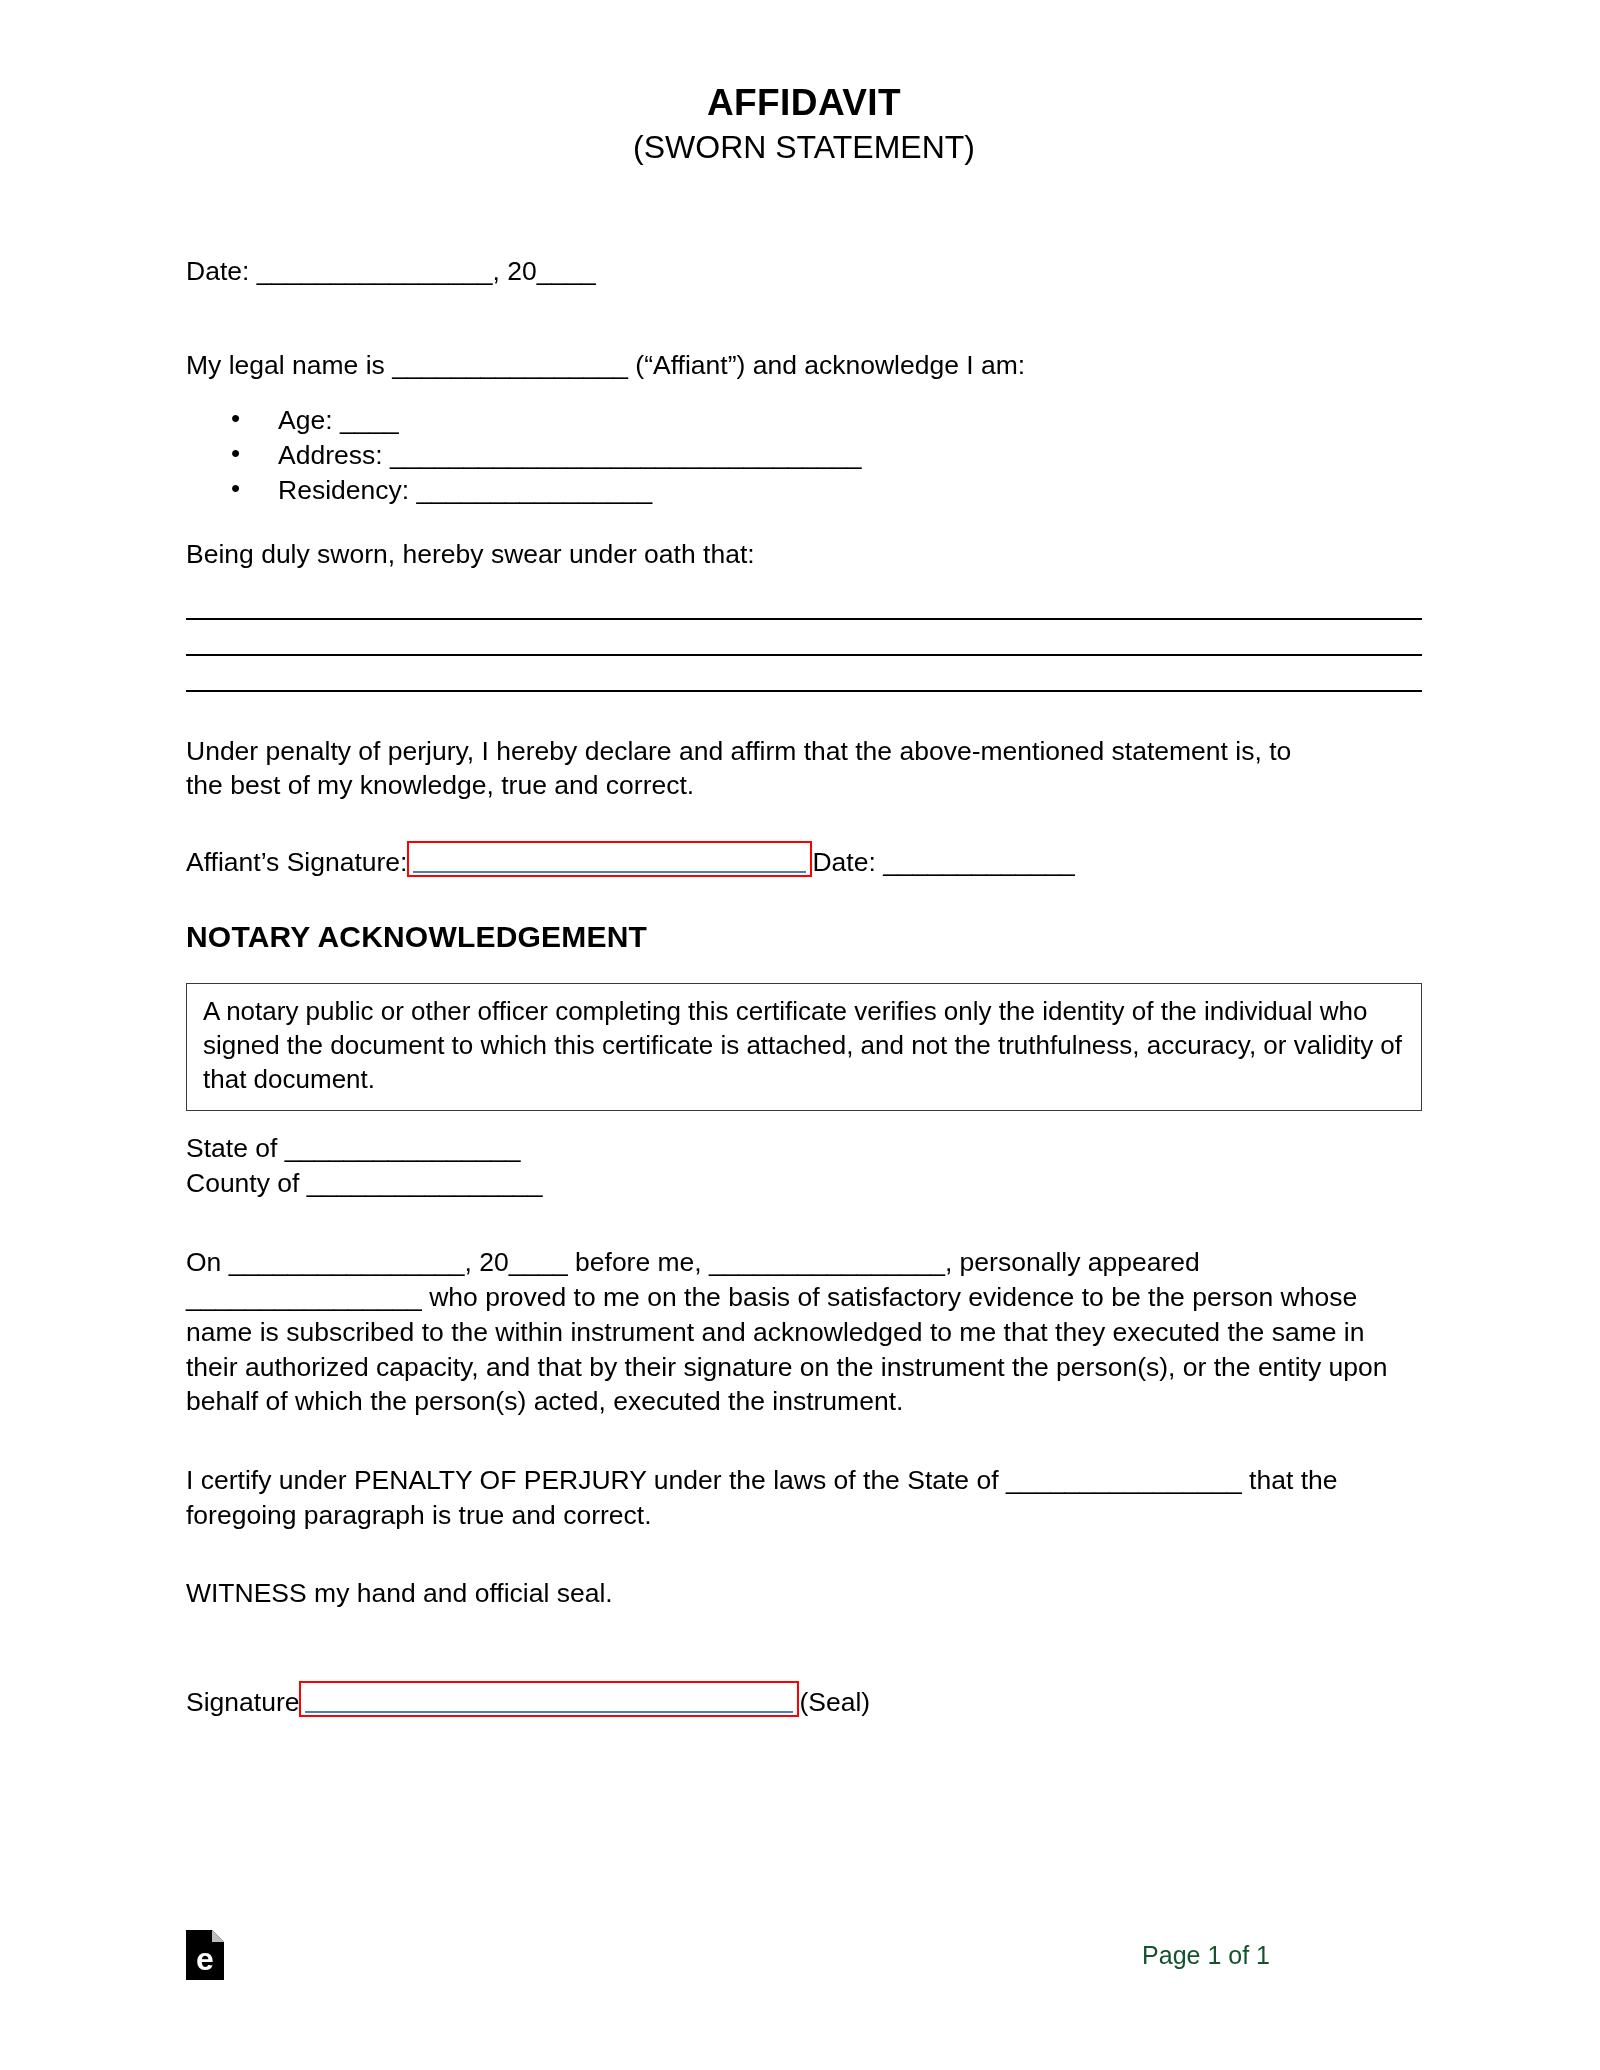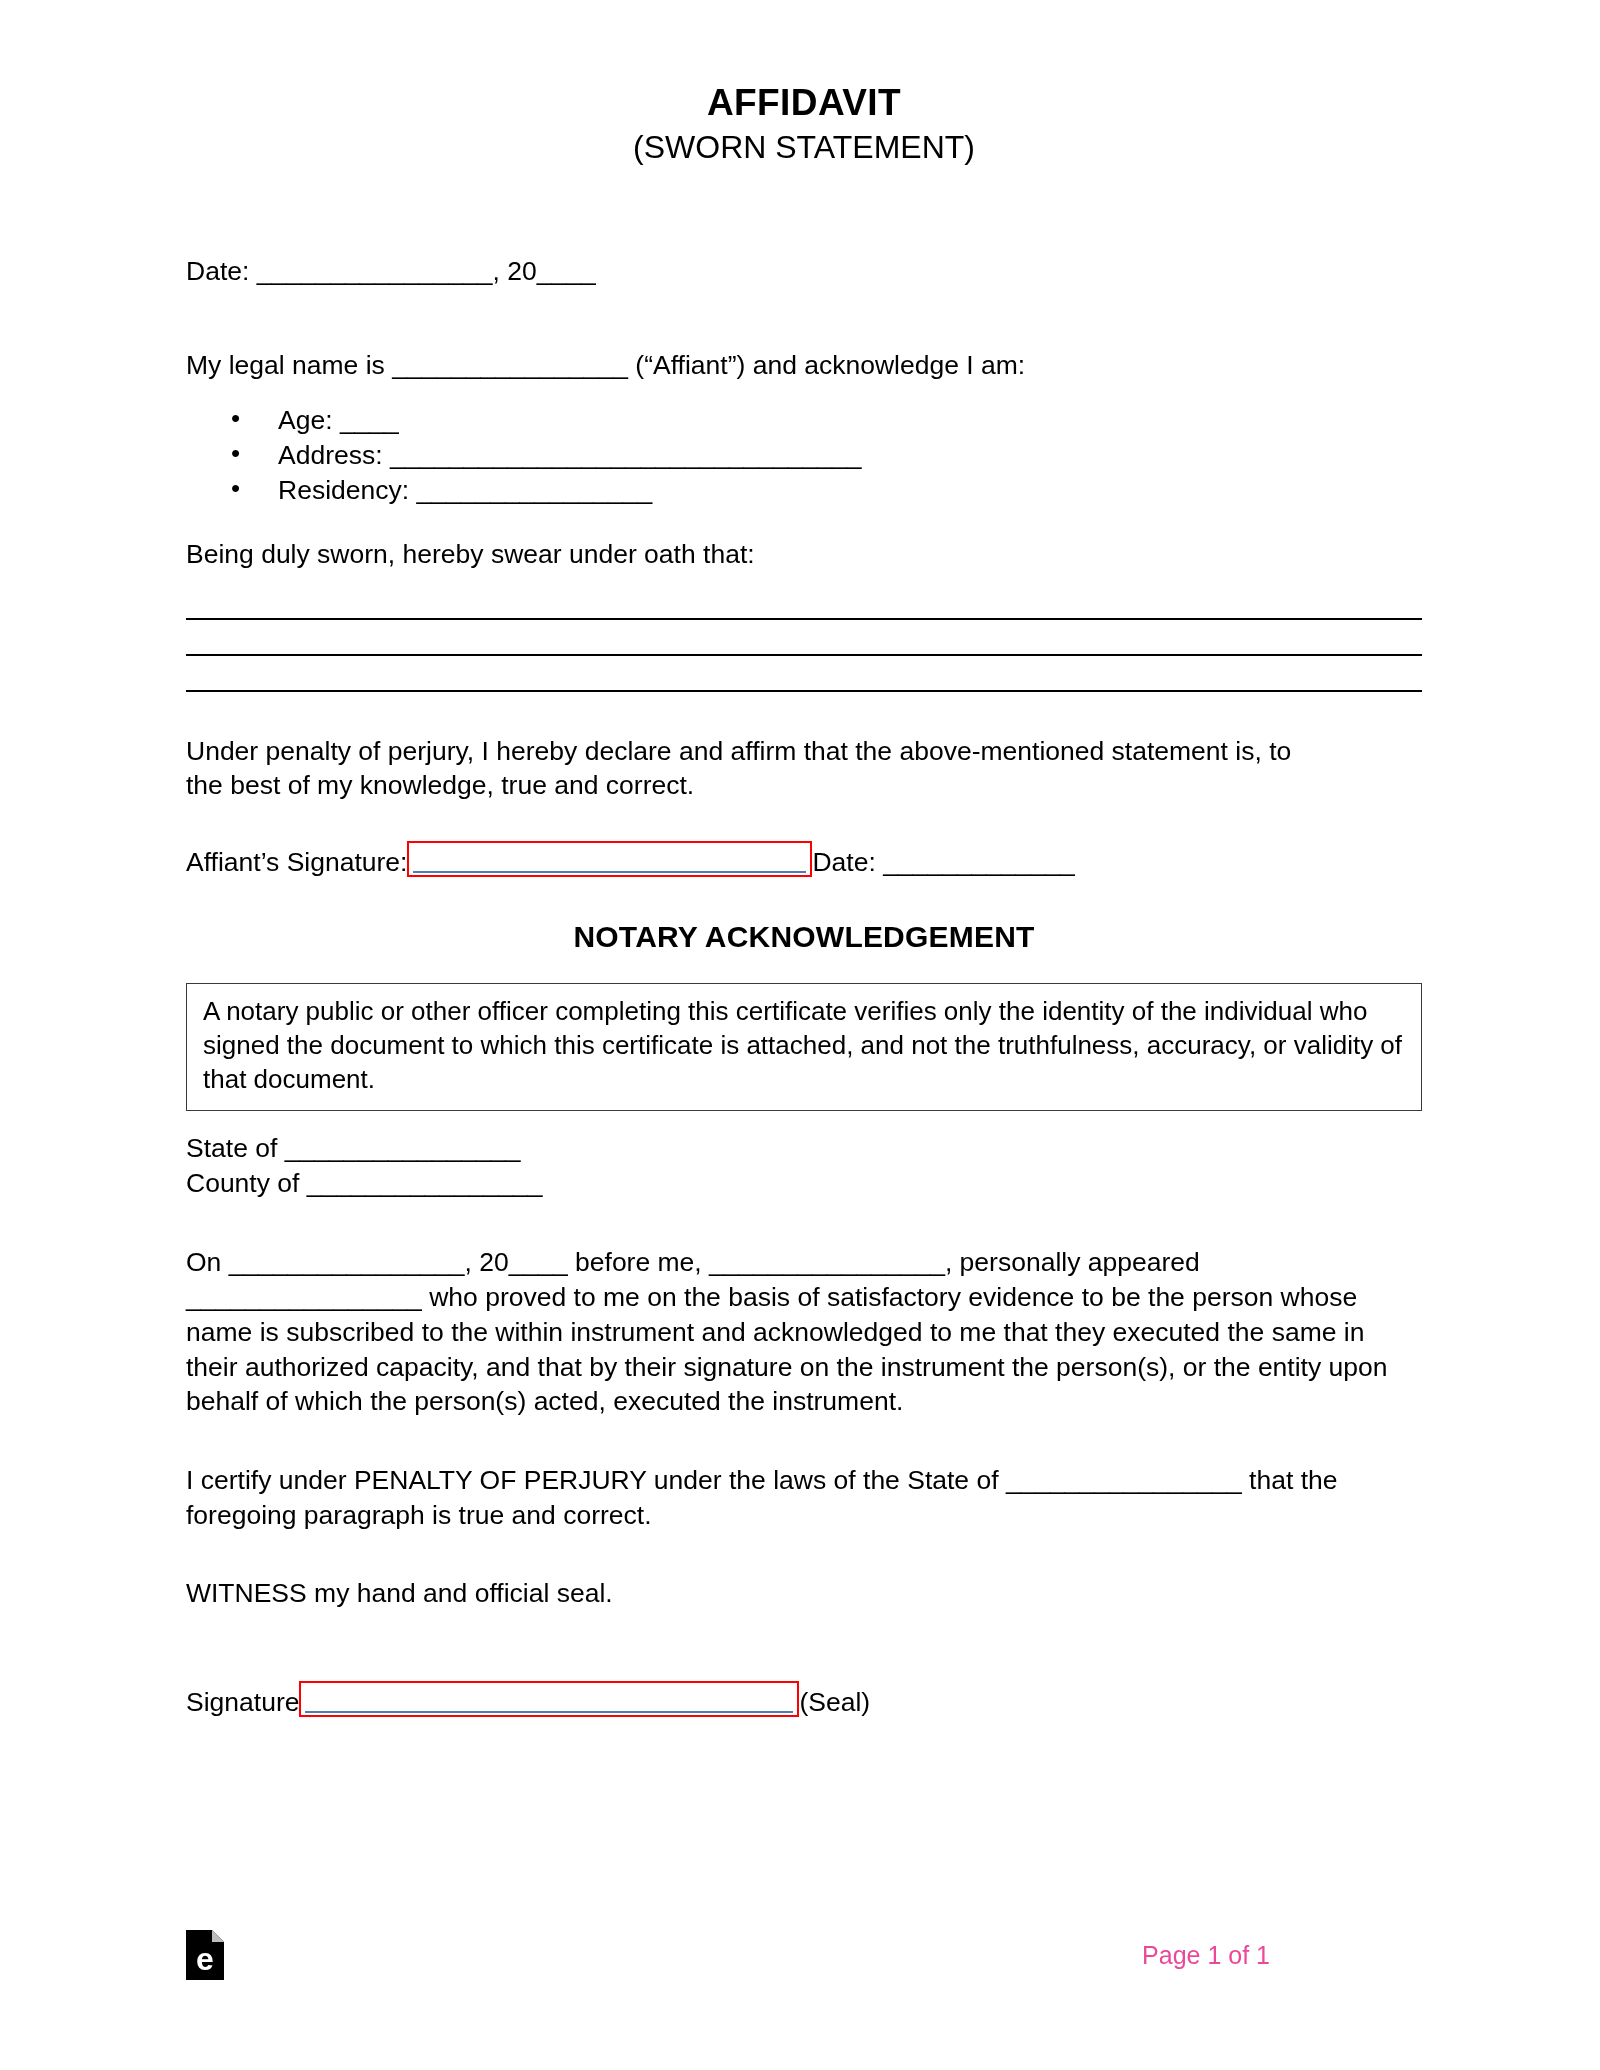--- a/index.html
+++ b/index.html
@@ -125,21 +125,21 @@
   }
   .sig-field.notary {
     width: 500px;
   }
   .after-field {
     white-space: pre;
   }
 
   
   .notary-heading {
-    text-align: center;
+    text-align: left;
     font-size: 30px;
     font-weight: bold;
     margin-top: 42px;
     letter-spacing: 0.2px;
   }
 
   
   .notary-box {
     margin-top: 29px;
     border: 1.6px solid #3a3a3a;
@@ -187,21 +187,21 @@
     align-items: center;
     justify-content: space-between;
   }
   .logo {
     width: 38px;
     height: 50px;
     display: block;
   }
   .page-num {
     font-size: 25px;
-    color: #ec4899;
+    color: #14532d;
   }
 </style>
 </head>
 <body>
 
 <div class="page">
 
   <div class="content">
 
     <div class="title-block">

